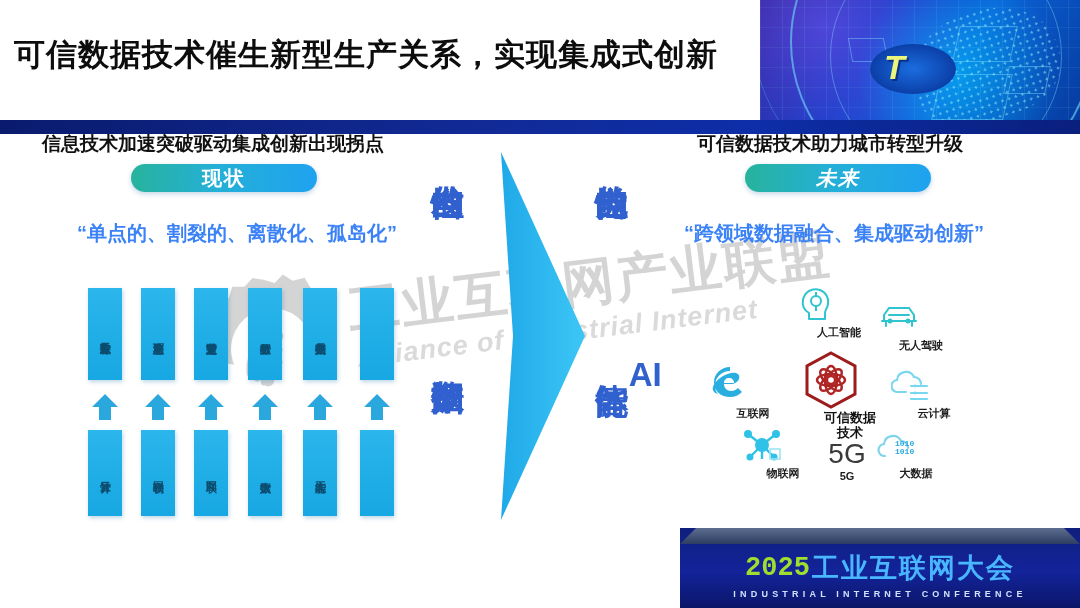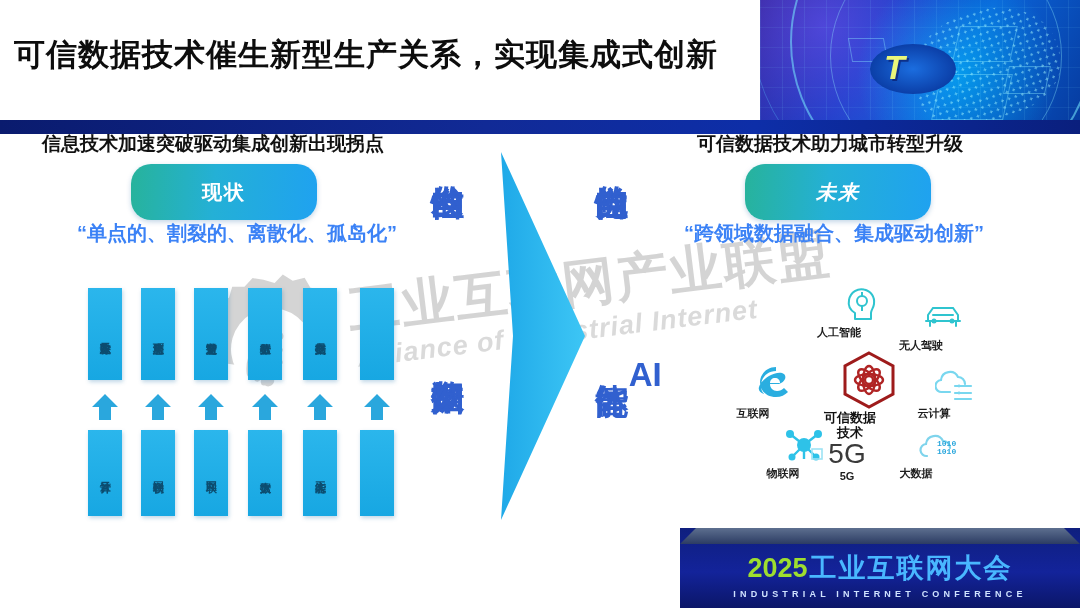--- a/index.html
+++ b/index.html
@@ -59,21 +59,21 @@
   }
 
   
   .colhead{
     position:absolute;font-size:19px;font-weight:bold;color:#111;white-space:nowrap;
   }
   #head-left{left:42px;top:131px;}
   #head-right{left:697px;top:131px;}
 
   .pill{
-    position:absolute;width:186px;height:56px;border-radius:20px;
+    position:absolute;width:186px;height:28px;border-radius:20px;
     background:linear-gradient(95deg,#27b39b 0%,#24b0d6 45%,#1fa2f0 100%);
     display:flex;align-items:center;justify-content:center;
     color:#fff;font-size:20px;font-weight:bold;letter-spacing:2px;
     box-shadow:0 2px 5px rgba(20,90,160,.25);
   }
   #pill-left{left:131px;top:164px;}
   #pill-right{left:745px;top:164px;font-style:italic;}
 
   .quote{
     position:absolute;font-size:20px;font-weight:bold;color:#3b82f6;white-space:nowrap;
@@ -126,21 +126,21 @@
     font-weight:bold;color:#2f5fd0;line-height:1.05;
   }
   #vl-a{left:430px;top:160px;font-size:33px;color:#3160cf;}
   #vl-b{left:430px;top:355px;font-size:33px;color:#3160cf;}
   #vr-a{left:594px;top:160px;font-size:33px;color:#3160cf;}
   #vr-b{left:594px;top:358px;font-size:33px;color:#3160cf;}
   #vr-b .ai{writing-mode:horizontal-tb;display:block;}
 
   
   .iconitem{position:absolute;text-align:center;width:86px;}
-  .iconitem .glyph{height:42px;display:flex;align-items:center;justify-content:flex-end;}
+  .iconitem .glyph{height:42px;display:flex;align-items:center;justify-content:flex-start;}
   .iconitem .lbl{
     font-size:11px;font-weight:bold;color:#1d1d1d;line-height:1.15;margin-top:1px;
   }
   #ic-dl{left:733px;top:300px;}
   #ic-ai{left:796px;top:283px;}
   #ic-dr{left:878px;top:296px;}
   #ic-net{left:710px;top:364px;}
   #ic-cloud{left:891px;top:364px;}
   #ic-iot{left:740px;top:424px;}
   #ic-bd{left:873px;top:424px;}
@@ -158,20 +158,21 @@
   }
   .conf-top{
     position:absolute;left:0;top:0;width:400px;height:16px;
     background:linear-gradient(180deg,#5d6f8f 0%,#2c3c63 100%);
     clip-path:polygon(4% 0,96% 0,100% 100%,0 100%);
   }
   .conf-inner{position:absolute;left:0;top:22px;width:400px;text-align:center;}
   .conf-year{
     font-size:27px;font-weight:bold;color:#9ede2f;letter-spacing:0px;
     vertical-align:middle;
+    font-family:Liberation Mono, monospace;
   }
   .conf-cn{
     font-size:27px;font-weight:bold;color:#49b7ff;letter-spacing:2px;
     vertical-align:middle;margin-left:2px;
   }
   .conf-en{
     font-size:9px;color:#cfe2ff;letter-spacing:4.2px;margin-top:3px;font-weight:bold;
   }
 </style>
 </head>

